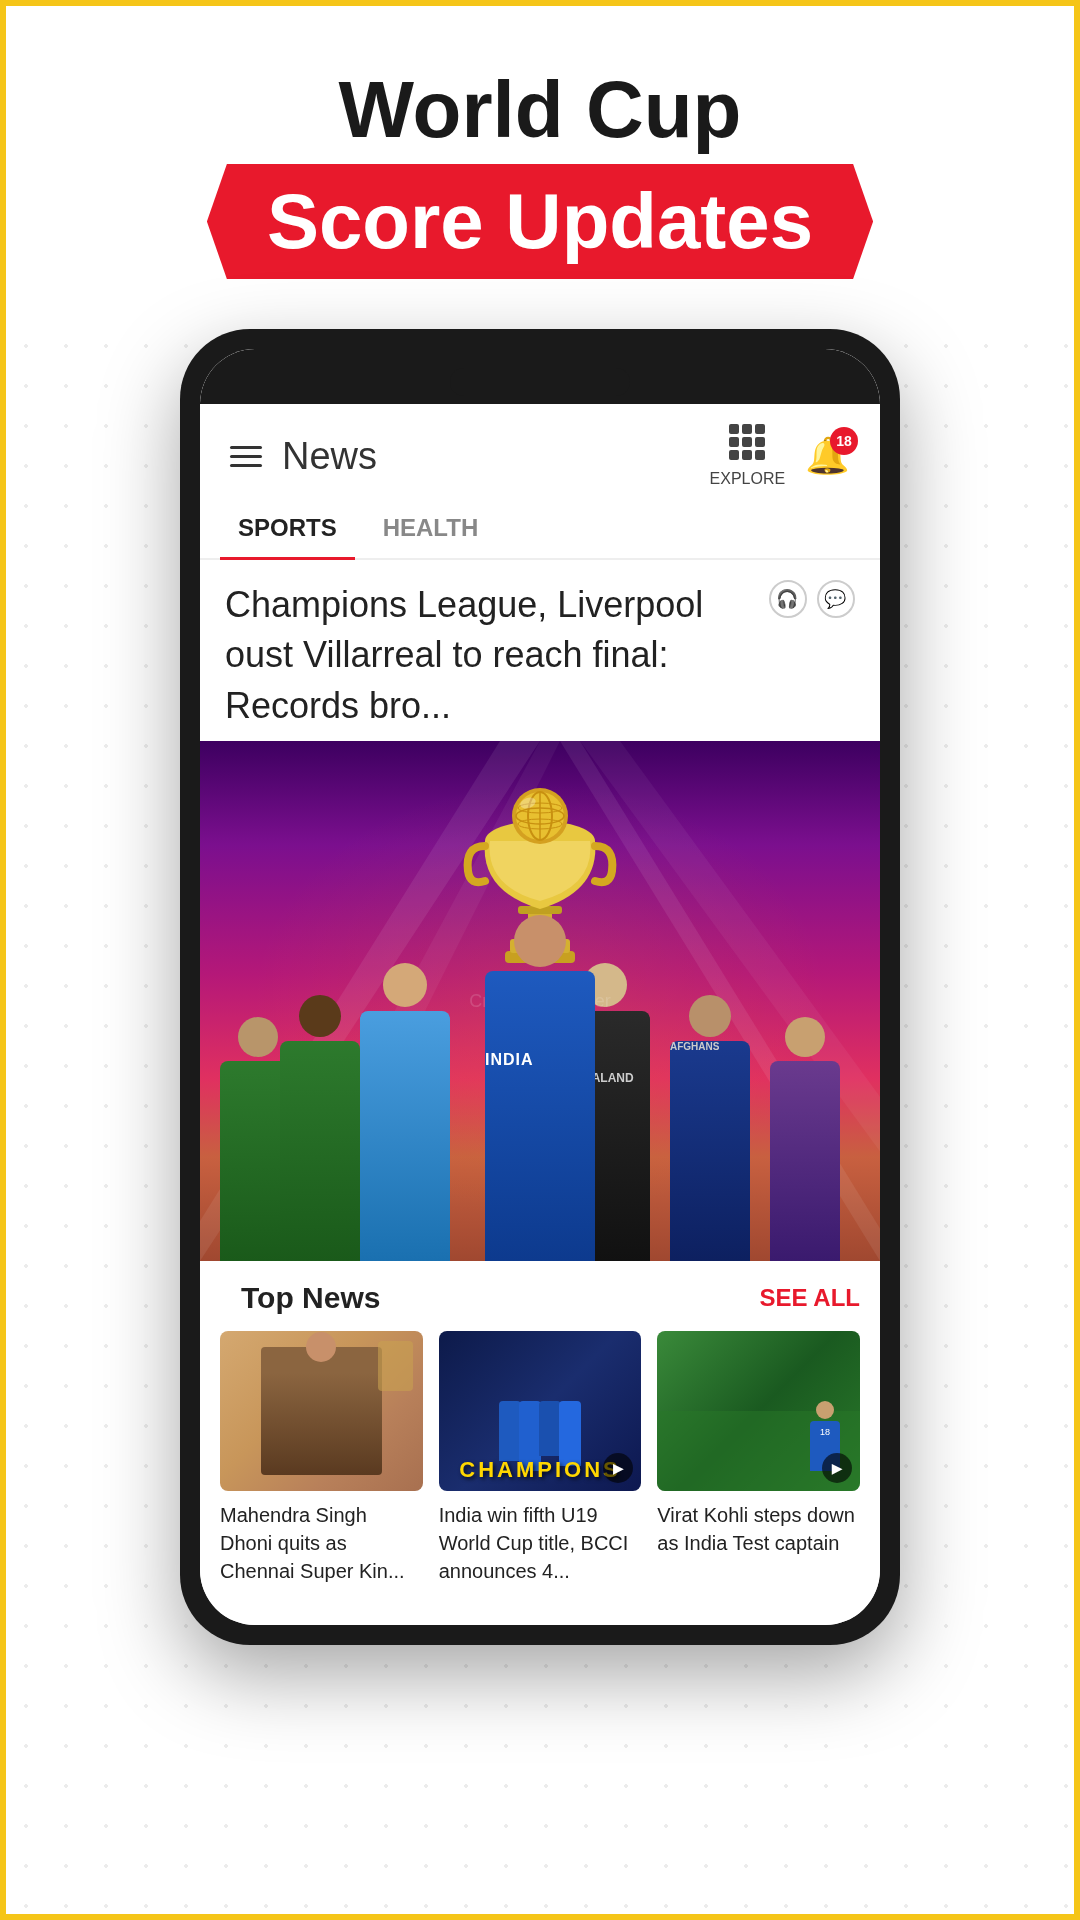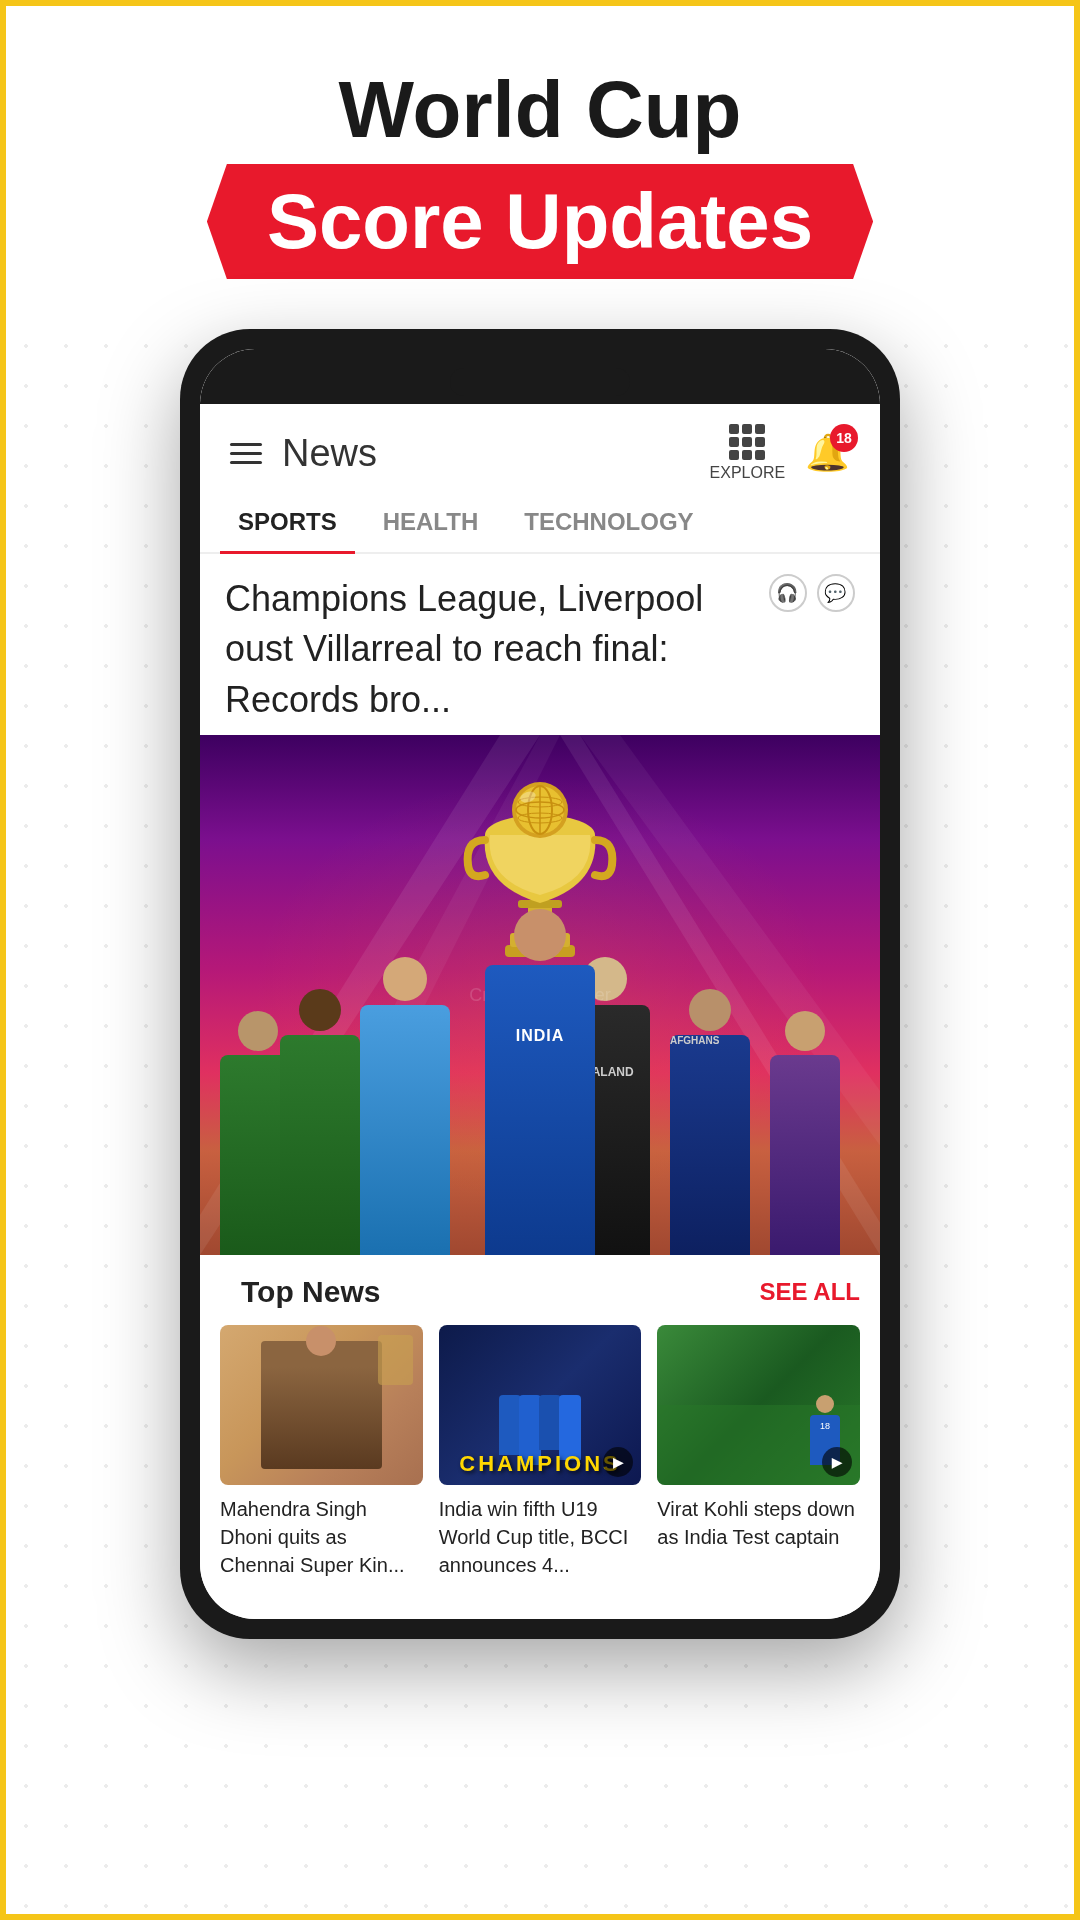--- a/index.html
+++ b/index.html
@@ -136,21 +136,21 @@
     .nav-right {
       display: flex;
       align-items: center;
       gap: 20px;
     }
 
     .explore-btn {
       display: flex;
       flex-direction: column;
       align-items: center;
-      gap: 4px;
+      gap: 10px;
     }
 
     .grid-icon {
       display: grid;
       grid-template-columns: repeat(3, 10px);
       grid-template-rows: repeat(3, 10px);
       gap: 3px;
     }
 
     .grid-icon span {
@@ -447,23 +447,20 @@
         </div>
       </div>
 
       <div class="app-tabs">
         <div class="tab-item active">
           <span>SPORTS</span>
         </div>
         <div class="tab-item">
           <span>HEALTH</span>
         </div>
-        <div class="tab-item">
-          <span>TECHNOLOGY</span>
-        </div>
 
       </div>
 
       <div class="news-headline">
         <div style="display:flex; justify-content:space-between; align-items:flex-start;">
           <span class="headline-text" style="flex:1;margin-right:10px;">Champions League, Liverpool oust Villarreal to reach final: Records bro...</span>
           <div style="display:flex; gap:10px; flex-shrink:0;">
             <div class="headline-icon">🎧</div>
             <div class="headline-icon">💬</div>
           </div>
@@ -527,21 +524,21 @@
         </div>
 
         <div style="position:absolute;bottom:0;left:160px;z-index:5;display:flex;flex-direction:column;align-items:center;">
           <div style="width:44px;height:44px;border-radius:50%;background:#d4a878;margin-bottom:4px;"></div>
           <div style="width:90px;height:250px;background:linear-gradient(to bottom,#4a9edf,#1a70b0);border-radius:8px 8px 0 0;"></div>
         </div>
 
         <div style="position:absolute;bottom:0;left:50%;transform:translateX(-50%);z-index:7;display:flex;flex-direction:column;align-items:center;">
           <div style="width:52px;height:52px;border-radius:50%;background:#c8906a;margin-bottom:4px;"></div>
           <div style="width:110px;height:290px;background:linear-gradient(to bottom,#1e5abf,#0d3a8e);border-radius:8px 8px 0 0;">
-            <div style="text-align:center;color:white;font-size:16px;font-weight:900;padding-top:62px;letter-spacing:1px;">INDIA</div>
+            <div style="text-align:left;color:white;font-size:16px;font-weight:900;padding-top:80px;letter-spacing:1px;">INDIA</div>
           </div>
         </div>
 
         <div style="position:absolute;bottom:0;right:230px;z-index:5;display:flex;flex-direction:column;align-items:center;">
           <div style="width:44px;height:44px;border-radius:50%;background:#d4b88a;margin-bottom:4px;"></div>
           <div style="width:90px;height:250px;background:linear-gradient(to bottom,#2a2a2a,#111);border-radius:8px 8px 0 0;">
             <div style="text-align:center;color:#ccc;font-size:12px;font-weight:700;padding-top:60px;">ZEALAND</div>
           </div>
         </div>
 

